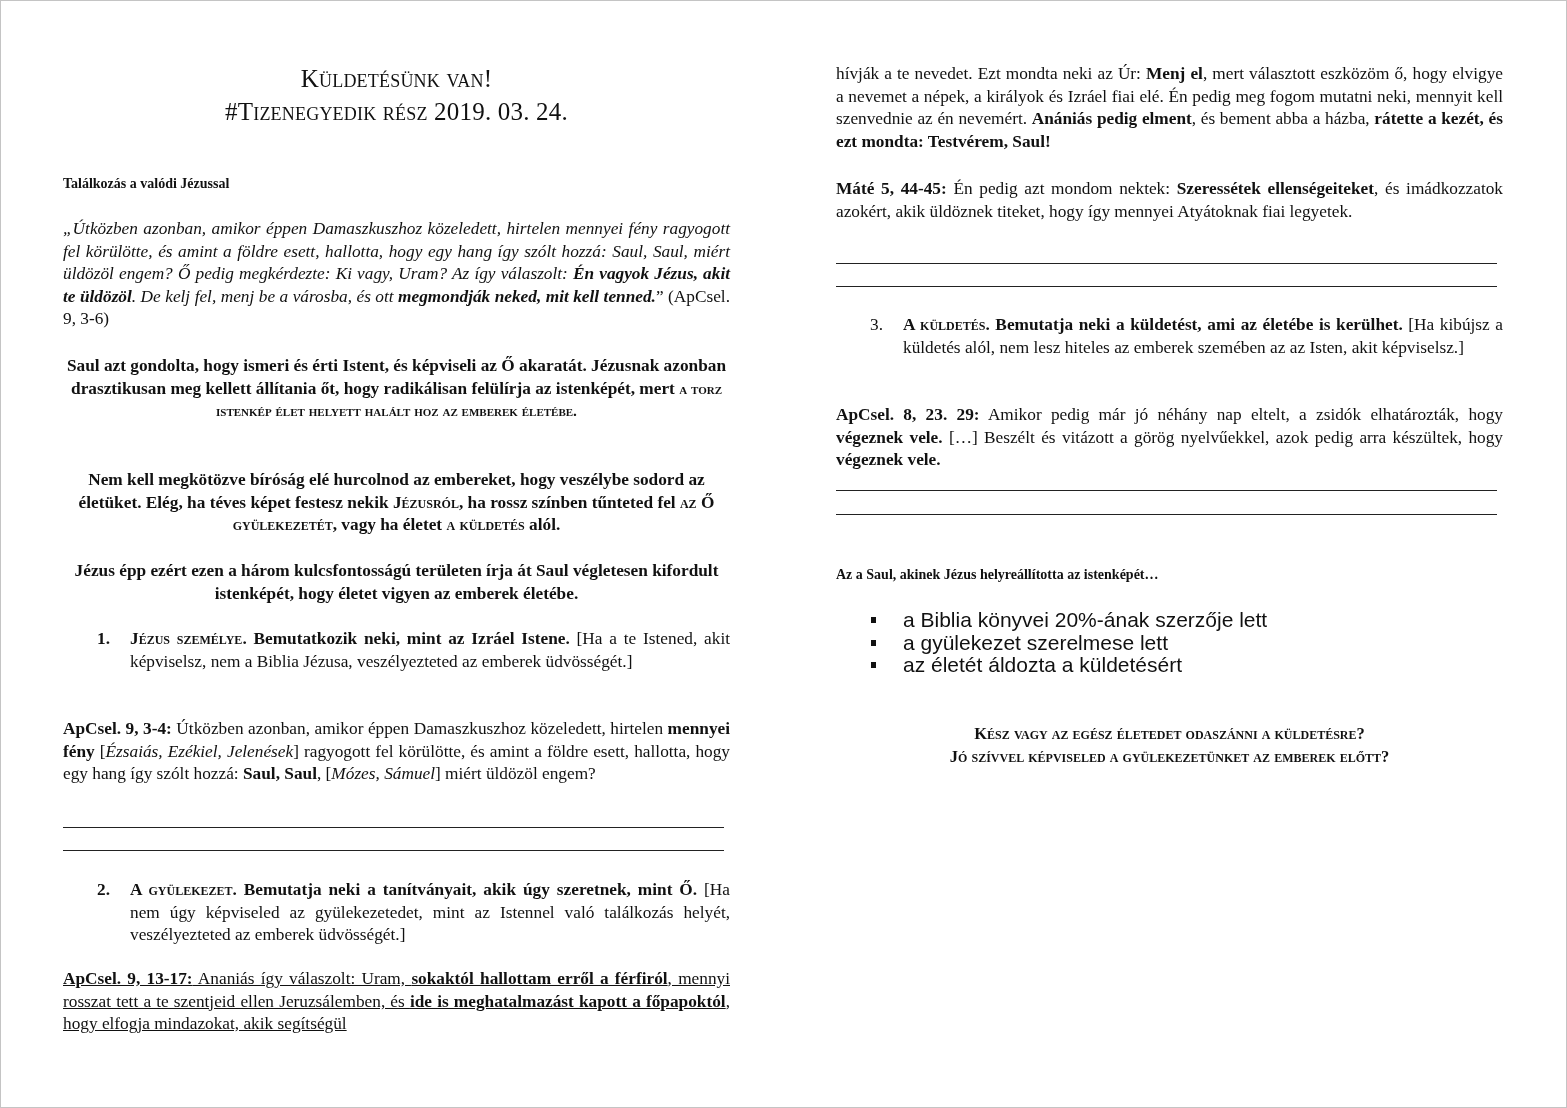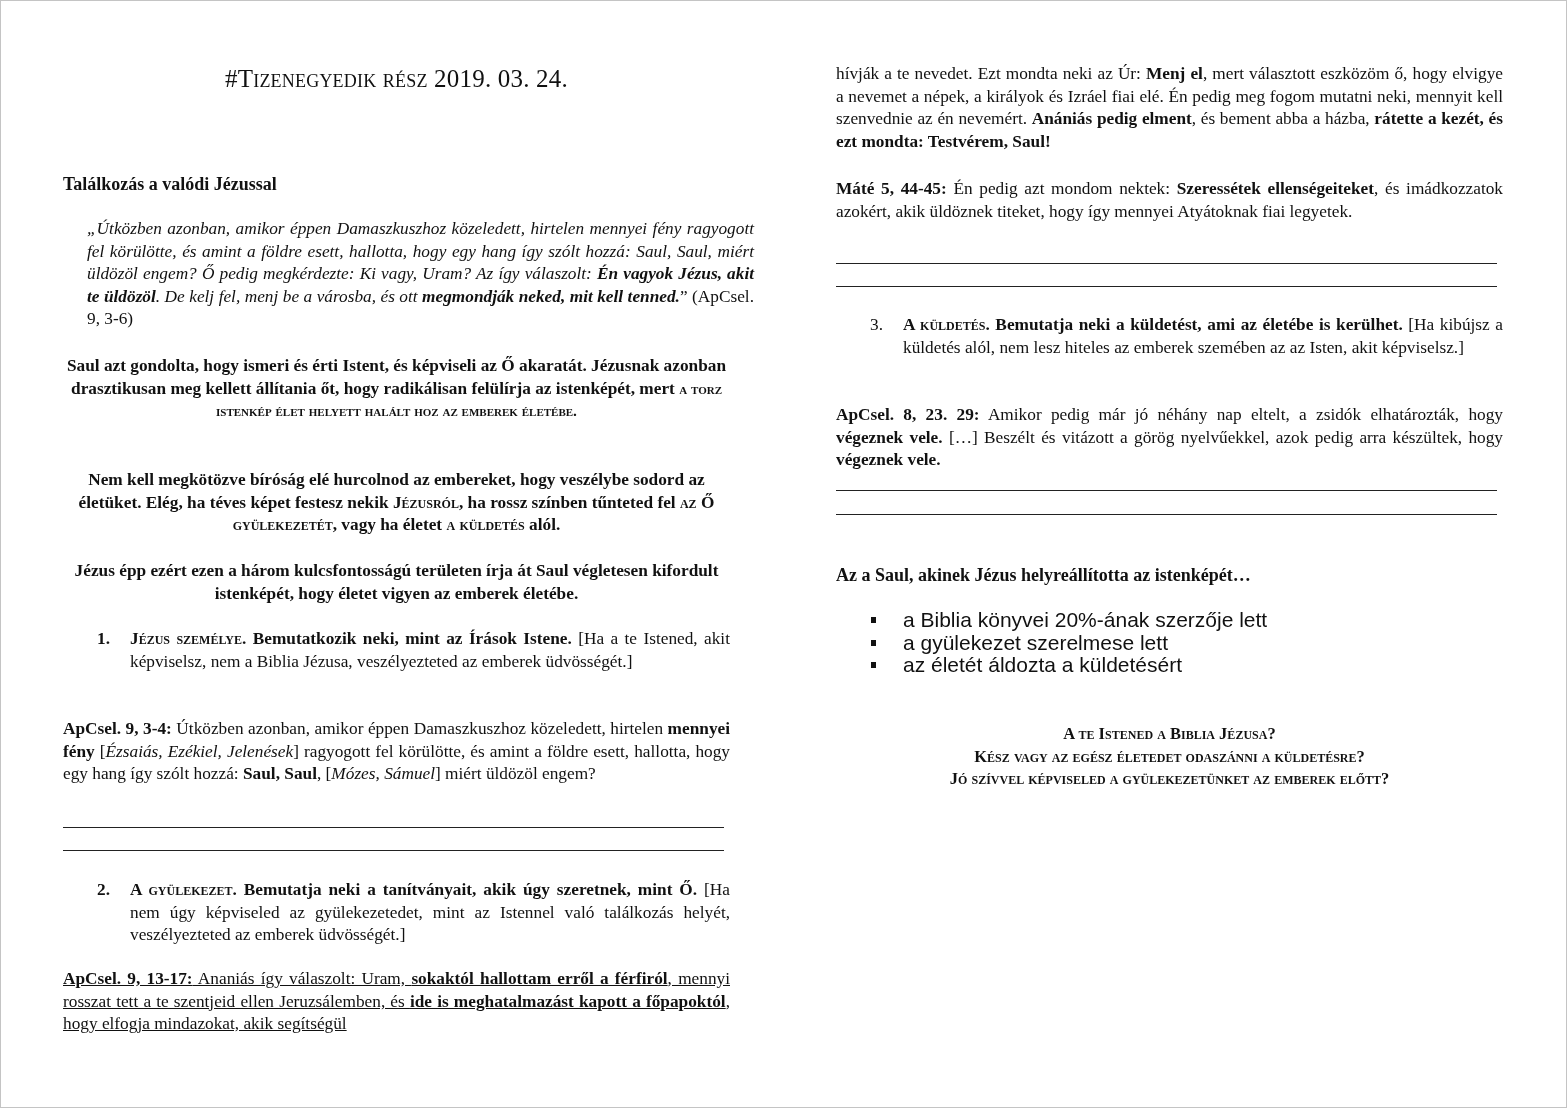--- a/index.html
+++ b/index.html
@@ -20,27 +20,27 @@
     position: absolute; top: 62px; left: 0; width: 100%;
     text-align: center; font-family: "Liberation Serif", serif;
     font-size: 25px; line-height: 33px; font-variant: small-caps; letter-spacing: 0.2px;
   }
   .p {
     position: absolute; left: 0; width: 100%;
     font-family: "Liberation Serif", serif; font-size: 17.3px; line-height: 22.6px;
     text-align: justify; margin: 0;
   }
   .p.center { text-align: center; }
-  .p.italic { font-style: italic; margin-left: 24px; }
+  .p.italic { font-style: italic; }
   .b { font-weight: bold; }
   .i { font-style: italic; }
   .sc { font-variant: small-caps; }
   .heading {
     position: absolute; left: 0; font-family: "Liberation Serif", serif;
-    font-size: 18px; font-weight: bold; line-height: 22px;
+    font-size: 14px; font-weight: bold; line-height: 22px;
   }
   .rule {
     position: absolute; left: 0; height: 0; border-top: 1px solid #222;
   }
   .numitem {
     position: absolute; left: 34px; width: 633px;
     font-family: "Liberation Serif", serif; font-size: 17.3px; line-height: 22.6px;
     text-align: justify;
   }
   .numitem .num { position: absolute; left: 0; font-weight: bold; }
@@ -59,36 +59,37 @@
     font-weight: bold; font-variant: small-caps;
   }
 </style>
 </head>
 <body>
 
 <div class="page-frame"></div>
 
 <div class="col col-left">
   <div class="title">
+    <div>Küldetésünk van!</div>
     <div>#Tizenegyedik rész 2019. 03. 24.</div>
   </div>
 
   <div class="heading" style="top:173px;">Találkozás a valódi Jézussal</div>
 
   <p class="p italic" style="top:218px;"><span>„Útközben azonban, amikor éppen Damaszkuszhoz közeledett, hirtelen mennyei fény ragyogott fel körülötte, és amint a földre esett, hallotta, hogy egy hang így szólt hozzá: Saul, Saul, miért üldözöl engem?  Ő pedig megkérdezte: Ki vagy, Uram? Az így válaszolt: </span><span class="b">Én vagyok Jézus, akit te üldözöl</span><span>. De kelj fel, menj be a városba, és ott </span><span class="b">megmondják neked, mit kell tenned.</span><span style="font-style:normal">” (ApCsel. 9, 3-6)</span></p>
 
   <p class="p center b" style="top:355px;"><span>Saul azt gondolta, hogy ismeri és érti Istent, és képviseli az Ő akaratát. Jézusnak azonban drasztikusan meg kellett állítania őt, hogy radikálisan felülírja az istenképét, mert </span><span class="sc" style="font-size:15.5px;">a torz istenkép élet helyett halált hoz az emberek életébe.</span></p>
 
   <p class="p center b" style="top:469px;"><span>Nem kell megkötözve bíróság elé hurcolnod az embereket, hogy veszélybe sodord az életüket. Elég, ha téves képet festesz nekik </span><span class="sc">Jézusról</span><span>, ha rossz színben tűnteted fel </span><span class="sc">az Ő gyülekezetét</span><span>, vagy ha életet </span><span class="sc">a küldetés</span><span> alól.</span></p>
 
   <p class="p center b" style="top:560px;">Jézus épp ezért ezen a három kulcsfontosságú területen írja át Saul végletesen kifordult istenképét, hogy életet vigyen az emberek életébe.</p>
 
   <div class="numitem" style="top:628px;">
     <span class="num">1.</span>
-    <span class="txt"><span class="b sc">Jézus személye.</span><span class="b"> Bemutatkozik neki, mint az Írások Istene.</span><span> [Ha a te Istened, akit képviselsz, nem a Biblia Jézusa, veszélyezteted az emberek üdvösségét.]</span></span>
+    <span class="txt"><span class="b sc">Jézus személye.</span><span class="b"> Bemutatkozik neki, mint az Izráel Istene.</span><span> [Ha a te Istened, akit képviselsz, nem a Biblia Jézusa, veszélyezteted az emberek üdvösségét.]</span></span>
   </div>
 
   <p class="p" style="top:718px;"><span class="b">ApCsel. 9, 3-4:</span><span> Útközben azonban, amikor éppen Damaszkuszhoz közeledett, hirtelen </span><span class="b">mennyei fény</span><span> [</span><span class="i">Ézsaiás, Ezékiel, Jelenések</span><span>] ragyogott fel körülötte, és amint a földre esett, hallotta, hogy egy hang így szólt hozzá: </span><span class="b">Saul, Saul</span><span>, [</span><span class="i">Mózes, Sámuel</span><span>] miért üldözöl engem?</span></p>
 
   <div class="rule" style="top:827px; width:661px;"></div>
   <div class="rule" style="top:850px; width:661px;"></div>
 
   <div class="numitem" style="top:879px;">
     <span class="num">2.</span>
     <span class="txt"><span class="b sc">A gyülekezet.</span><span class="b"> Bemutatja neki a tanítványait, akik úgy szeretnek, mint Ő.</span><span> [Ha nem úgy képviseled az gyülekezetedet, mint az Istennel való találkozás helyét, veszélyezteted az emberek üdvösségét.]</span></span>
@@ -117,17 +118,16 @@
 
   <div class="heading" style="top:564px;">Az a Saul, akinek Jézus helyreállította az istenképét…</div>
 
   <ul class="bullets" style="top:609px;">
     <li><span class="sq"></span><span>a Biblia könyvei 20%-ának szerzője lett</span></li>
     <li><span class="sq"></span><span>a gyülekezet szerelmese lett</span></li>
     <li><span class="sq"></span><span>az életét áldozta a küldetésért</span></li>
   </ul>
 
   <div class="closing" style="top:723px;">
-    <div>A te Istened a Biblia Jézusa?</div>
     <div>Kész vagy az egész életedet odaszánni a küldetésre?</div>
     <div>Jó szívvel képviseled a gyülekezetünket az emberek előtt?</div>
   </div>
 </div>
 
 </body></html>

